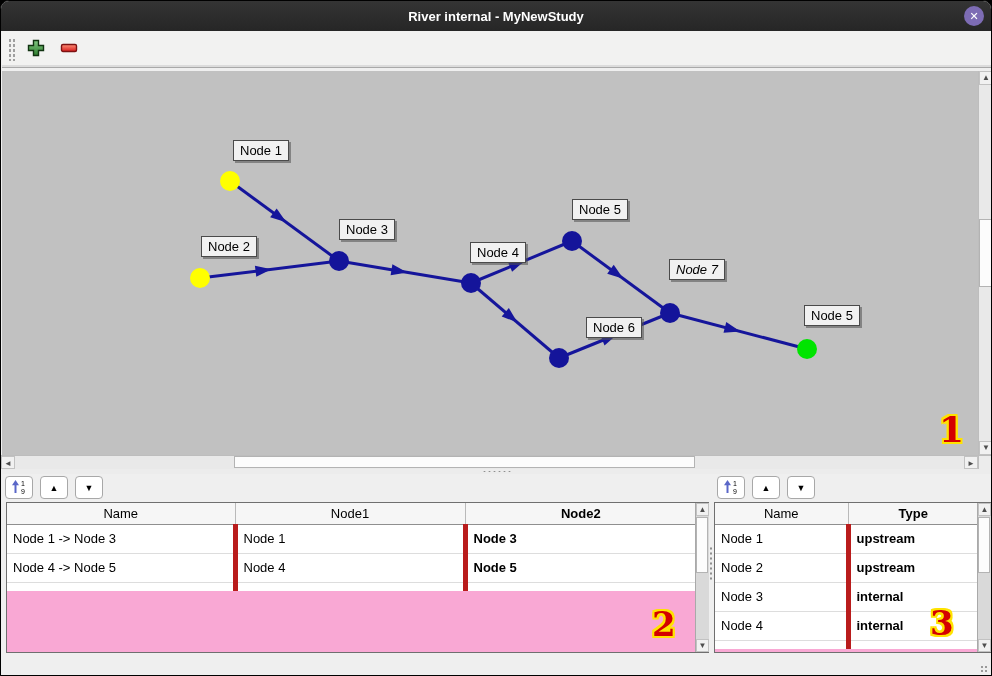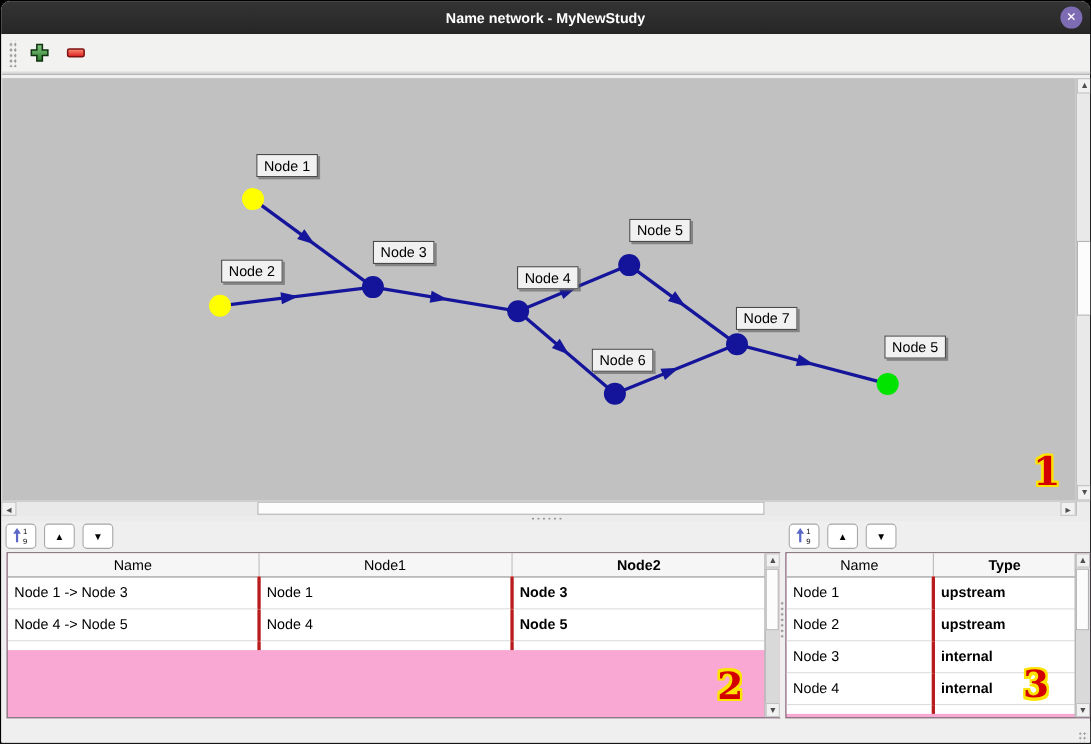--- a/index.html
+++ b/index.html
@@ -39,41 +39,41 @@
        background-image:radial-gradient(#8f8f8f 0.8px,transparent 1.1px);background-size:4px 5px;}
   
   .bottom-panel{position:absolute;left:1px;top:473px;width:990px;height:202px;background:#efefef;}
   .mini-toolbar{position:absolute;top:2px;display:flex;}
   .mini-btn{width:28px;height:23px;background:#fff;border:1px solid #a8a8a8;border-radius:4px;
             margin-right:7px;display:flex;align-items:center;justify-content:center;font-size:9px;color:#000;cursor:pointer;padding:0;}
   .table-wrap{position:absolute;top:28px;height:151px;background:#f9a8d4;border:1px solid #6f6f6f;overflow:hidden;}
   table.grid{table-layout:fixed;border-collapse:collapse;background:#fff;font-size:13px;color:#000;}
   table.grid th{height:21px;font-weight:normal;background:#f6f6f6;border-bottom:1px solid #8f8f8f;
                 border-right:1px solid #b9b9b9;padding:0;text-align:center;overflow:hidden;}
-  table.grid td{height:29px;border-right:3px solid #b91c1c;border-bottom:1px solid #dddddd;
+  table.grid td{height:29px;border-right:5px solid #b91c1c;border-bottom:1px solid #dddddd;
                 padding:0 0 0 6px;overflow:hidden;white-space:nowrap;}
   table.grid th:last-child,table.grid td:last-child{border-right:none;font-weight:bold;}
   tr.partial td{height:9px;border-bottom:none;}
   .tbl-sbv{position:absolute;right:0;top:0;bottom:0;width:14px;background:#d9d9d9;border-left:1px solid #a9a9a9;}
   
   .statusbar{position:absolute;left:1px;top:655px;width:990px;height:20px;background:#efefef;}
   .resize-grip{position:absolute;right:3px;bottom:2px;width:9px;height:9px;
        background-image:radial-gradient(#9a9a9a 0.8px,transparent 1.1px);background-size:4px 4px;}
   
   .annot{position:absolute;font-family:"DejaVu Serif","Liberation Serif",serif;font-weight:bold;color:#d40000;font-size:34px;line-height:1;
      text-shadow:-2px -2px 0 #ffe300,2px -2px 0 #ffe300,-2px 2px 0 #ffe300,2px 2px 0 #ffe300,
                  -2px 0 0 #ffe300,2px 0 0 #ffe300,0 -2px 0 #ffe300,0 2px 0 #ffe300;}
 </style>
 </head>
 <body>
 
 <div class="window">
 
   <div class="titlebar">
-    <div class="title">Name network - MyNewStudy</div>
+    <div class="title">River internal - MyNewStudy</div>
     <div class="close-btn">✕</div>
   </div>
 
   <div class="toolbar">
     <div class="tb-grip"></div>
     <button class="tb-btn">
       <span>
         <svg width="18" height="18" viewBox="0 0 18 18">
           <defs>
               <linearGradient id="gp" x1="0" y1="0" x2="0" y2="1">
@@ -125,22 +125,22 @@
         <circle cx="570" cy="170" r="10" fill="#14149a"></circle>
         <circle cx="557" cy="287" r="10" fill="#14149a"></circle>
         <circle cx="668" cy="242" r="10" fill="#14149a"></circle>
         <circle cx="805" cy="278" r="10" fill="#00e400"></circle>
       </svg>
   <div class="node-label" style="left: 231px; top: 69px;">Node 1</div>
       <div class="node-label" style="left: 199px; top: 165px;">Node 2</div>
       <div class="node-label" style="left: 337px; top: 148px;">Node 3</div>
       <div class="node-label" style="left: 468px; top: 171px;">Node 4</div>
       <div class="node-label" style="left: 570px; top: 128px;">Node 5</div>
-      <div class="node-label" style="left: 536px; top: 246px;">Node 6</div>
-      <div class="node-label" style="left: 667px; top: 208px;">Node 7</div>
+      <div class="node-label" style="left: 584px; top: 246px;">Node 6</div>
+      <div class="node-label" style="left: 667px; top: 188px; font-style: italic;">Node 7</div>
       <div class="node-label" style="left: 802px; top: 234px;">Node 5</div>
     </div>
 
   <div class="sbv" style="left:977px;top:70px;width:14px;height:384px;">
     <div class="sb-btn" style="left:0;top:0;width:14px;height:14px;">▲</div>
     <div class="sb-thumb" style="left:0;top:148px;width:13px;height:68px;"></div>
     <div class="sb-btn" style="left:0;bottom:0;width:14px;height:14px;">▼</div>
   </div>
 
   <div class="sbh" style="left:0;top:454px;width:977px;height:14px;">

